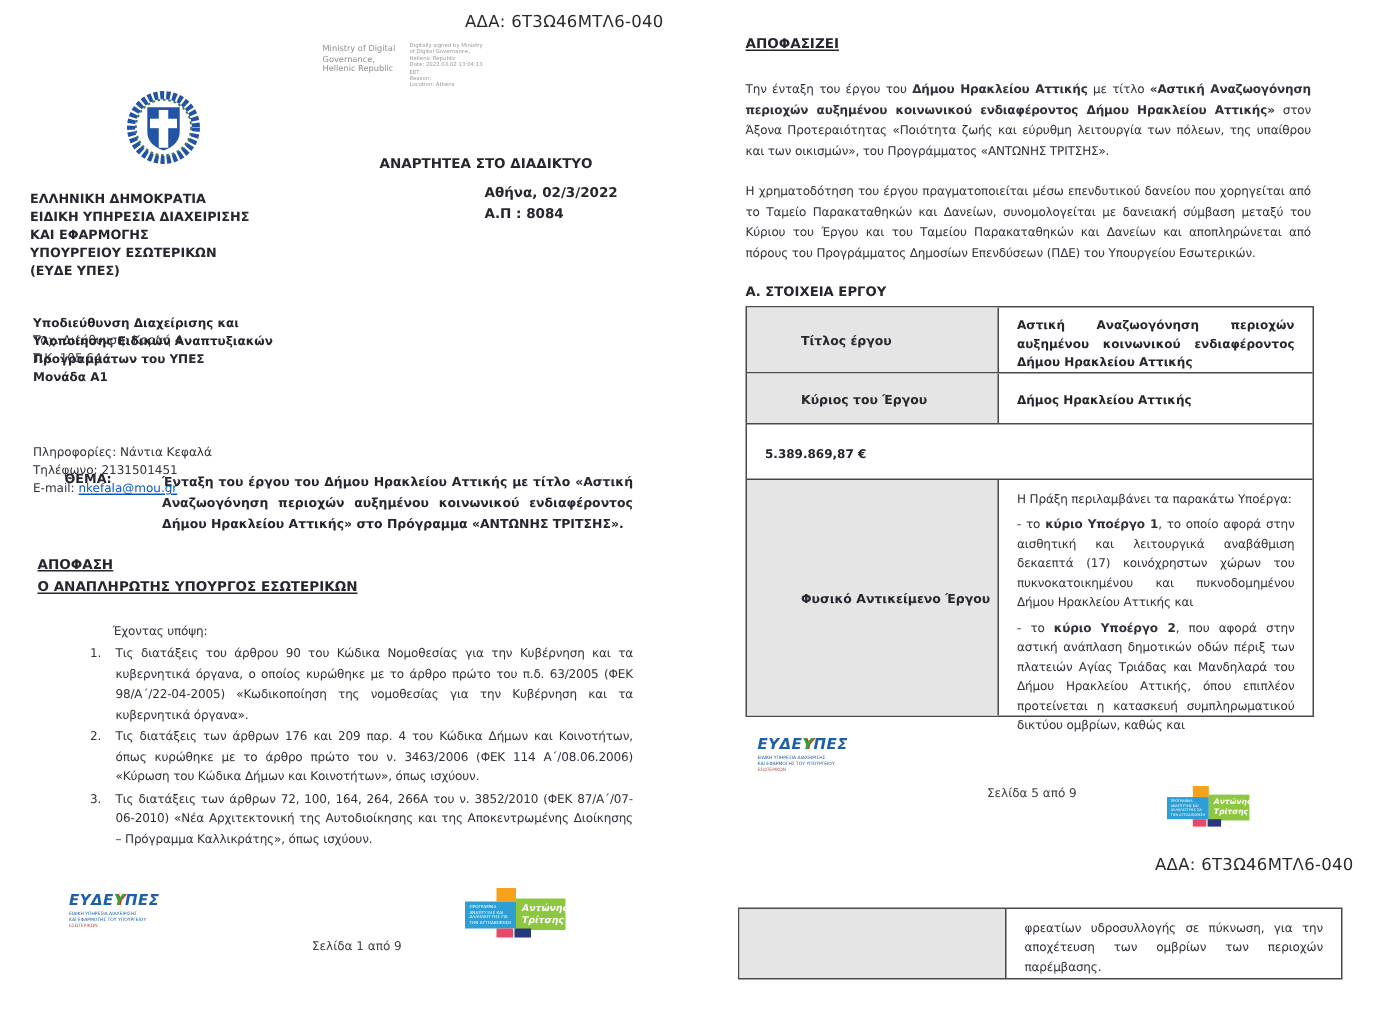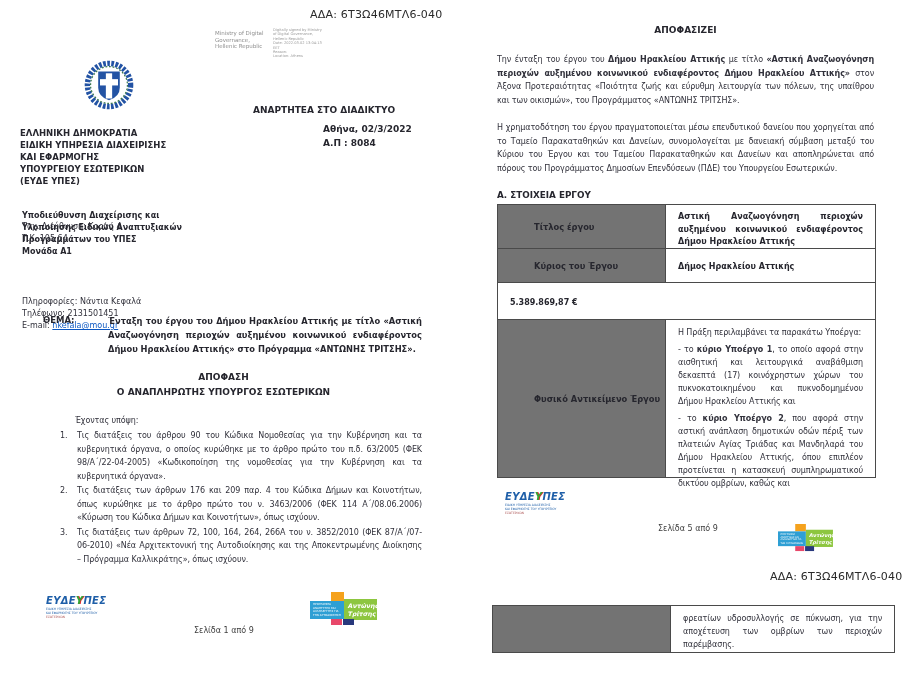--- a/index.html
+++ b/index.html
@@ -8,27 +8,27 @@
   .abs{position:absolute;}
   .b{font-weight:bold;}
   .just{text-align:justify;}
   .ada{font-size:11px;color:#2a2a2a;letter-spacing:.2px;white-space:nowrap;}
   .body-txt{font-size:8px;line-height:13.5px;letter-spacing:-0.1px;}
   .small-head{font-size:8.5px;line-height:12px;font-weight:bold;color:#26262e;}
   .contact-txt{font-size:8px;line-height:12px;color:#31313b;margin-top:40px;}
   .stamp-gray{color:#8f8f8f;font-size:5.5px;line-height:6.5px;}
   .stamp-sig{color:#9a9a9a;font-size:3.6px;line-height:4.4px;}
   .page-num{font-size:8px;color:#3d3d3d;}
-  .center{text-align:center;}
+  .center{text-align:left;text-decoration:underline;}
   a.email{color:#0b57c2;text-decoration:underline;}
   
   .ptable{border:1px solid #4a4a4a;border-collapse:collapse;}
   .trow{display:flex;border-bottom:1px solid #4a4a4a;}
   .trow:last-child{border-bottom:none;}
-  .tlabel{width:168px;background:#737373;border-right:1px solid #4a4a4a;display:flex;align-items:center;
+  .tlabel{width:168px;background:#e5e5e5;border-right:1px solid #4a4a4a;display:flex;align-items:center;
           font-weight:bold;font-size:8.3px;color:#26262e;padding-left:36px;box-sizing:border-box;flex-shrink:0;}
   .tvalue{flex:1;padding:6px 12px 4px 12px;box-sizing:border-box;}
   
   .eyde-logo{width:70px;}
   .eyde-main{font-size:10px;font-weight:bold;font-style:italic;color:#1f5fa8;letter-spacing:.3px;line-height:10px;}
   .eyde-y{color:#35a435;text-shadow:0.8px 0.4px 0 #e2262c;}
   .eyde-sub{font-size:3px;line-height:3.8px;color:#1f5fa8;margin-top:2px;}
   .eyde-sub .gray{color:#b05a5a;}
   .tritsis{position:relative;width:68px;height:36px;}
   .tr-orange{position:absolute;left:21px;top:0;width:13px;height:9px;background:#f5a21d;}
@@ -152,21 +152,21 @@
         <div>ΤΗΝ ΑΥΤΟΔΙΟΙΚΗΣΗ</div>
       </div>
       <div class="tr-green">
         <div>Αντώνης</div>
         <div>Τρίτσης</div>
       </div>
       <div class="tr-red"></div>
       <div class="tr-navy"></div>
     </div>
 
-    <div class="abs page-num" style="left:194px;top:626px;">Σελίδα 1 από 9</div>
+    <div class="abs page-num" style="left:208px;top:626px;">Σελίδα 1 από 9</div>
   </div>
 
   <div>
 
     <div class="abs b center" style="left:497px;top:25px;width:377px;font-size:9px;color:#26262e;">ΑΠΟΦΑΣΙΖΕΙ</div>
 
     <div class="abs body-txt just" style="left:497px;top:53px;width:377px;">
       <span>Την ένταξη του έργου του </span><span class="b">Δήμου Ηρακλείου Αττικής</span><span> με τίτλο </span><span class="b">«Αστική Αναζωογόνηση περιοχών αυξημένου κοινωνικού ενδιαφέροντος Δήμου Ηρακλείου Αττικής»</span><span> στον Άξονα Προτεραιότητας «Ποιότητα ζωής και εύρυθμη λειτουργία των πόλεων, της υπαίθρου και των οικισμών», του Προγράμματος «ΑΝΤΩΝΗΣ ΤΡΙΤΣΗΣ».</span>
     </div>
 

